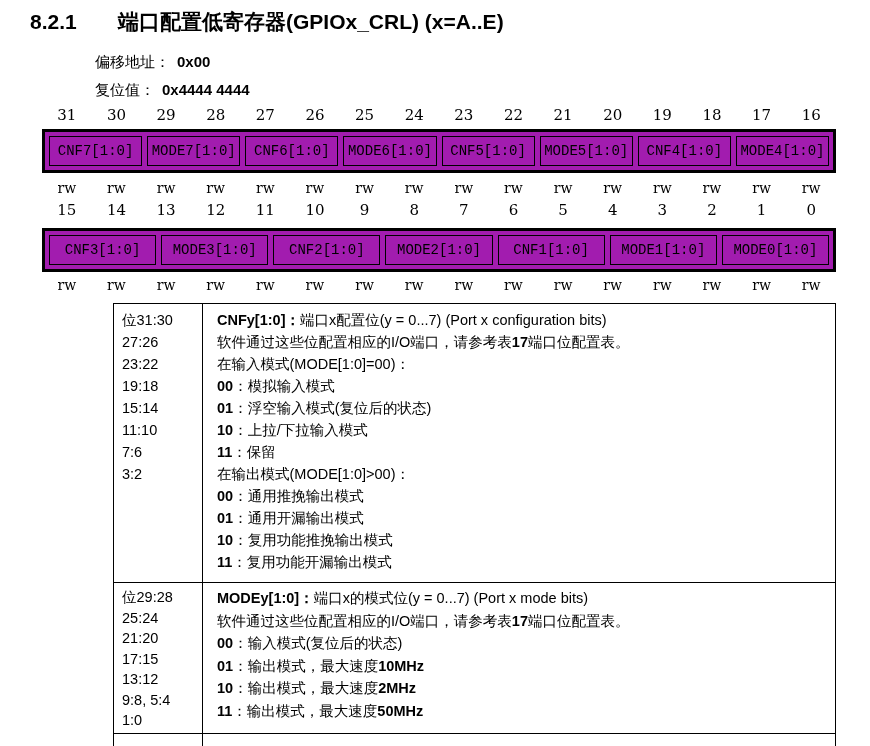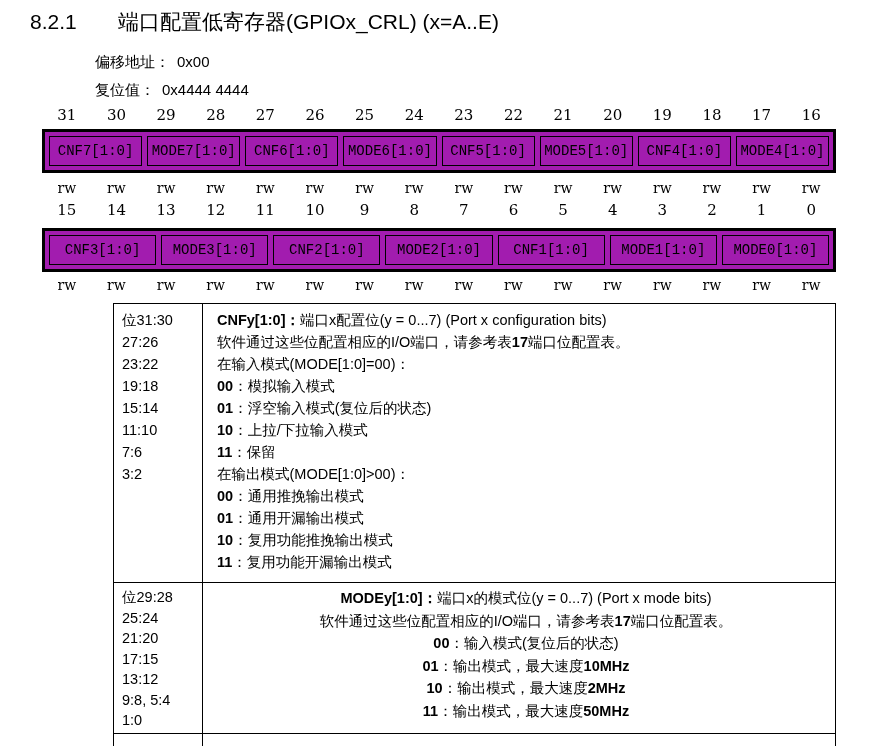--- a/index.html
+++ b/index.html
@@ -1,26 +1,26 @@
 <!DOCTYPE html>
 <html><head>
 <meta charset="utf-8">
 <style>
   html,body { margin:0; padding:0; background:#fff; }
   .page {
     position:relative; width:870px; height:746px; background:#ffffff;
     font-family:"Liberation Sans", sans-serif; color:#000; overflow:hidden;
   }
   
-  .title { position:absolute; left:30px; top:8px; font-size:21px; font-weight:400; white-space:nowrap; }
+  .title { position:absolute; left:30px; top:8px; font-size:21px; font-weight:700; white-space:nowrap; }
   .sec-num { display:inline-block; width:88px; }
   
   .meta { position:absolute; left:95px; top:48px; font-size:15px; }
   .meta-line { height:28px; line-height:28px; }
-  .meta-val { font-weight:400; margin-left:7px; }
+  .meta-val { font-weight:700; margin-left:7px; }
   
   .bits-row, .rw-row {
     position:absolute; left:42px; width:794px; display:flex;
     font-family:"DejaVu Serif", serif; font-size:15px;
   }
   .bits-row > div, .rw-row > div { flex:1; text-align:center; }
   .rw-row { font-size:14px;justify-content:center; }
   .bits-row.r0 { top:106px; }
   .bits-row.r1 { top:201px; }
   .reg-box {
@@ -46,21 +46,21 @@
   .desc-row { display:flex; border-bottom:1px solid #000; box-sizing:border-box; overflow:hidden; }
   .desc-row.row0 { height:279px; }
   .desc-row.row1 { height:151px; }
   .desc-row.stub { border-bottom:none; flex:1; }
   .bitcol {
     width:89px; flex:0 0 89px; border-right:1px solid #000; box-sizing:border-box;
     padding:5px 2px 0 8px; line-height:22px;
   }
   .row1 .bitcol { line-height:20.5px; padding-top:4px; }
   .descol { flex:1; padding:5px 0 0 14px; line-height:22px; }
-  .row1 .descol { line-height:22.5px; padding-top:4px;text-align:center; }
+  .row1 .descol { line-height:22.5px; padding-top:4px; }
   .b { font-weight:700; }
   .desc-line { white-space:nowrap; }
 </style>
 </head>
 <body>
 
 <div class="page">
 
   <div class="title">
     <span class="sec-num">8.2.1</span><span class="sec-title">端口配置低寄存器(GPIOx_CRL) (x=A..E)</span>

